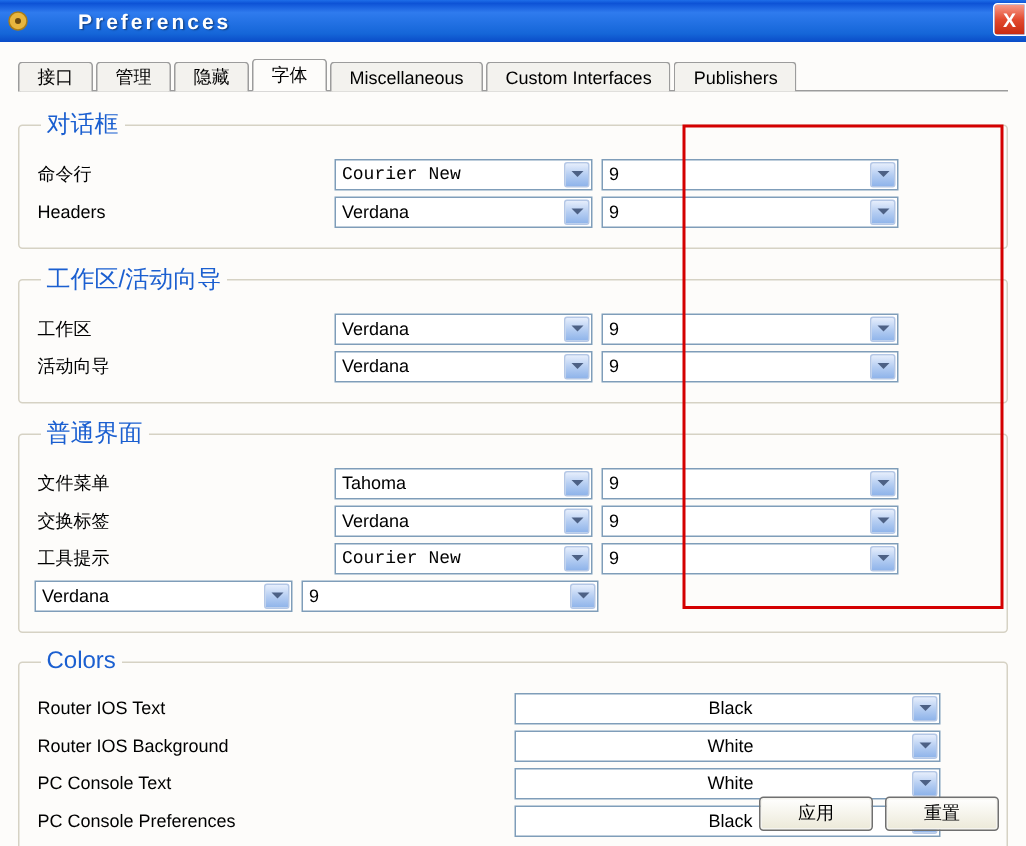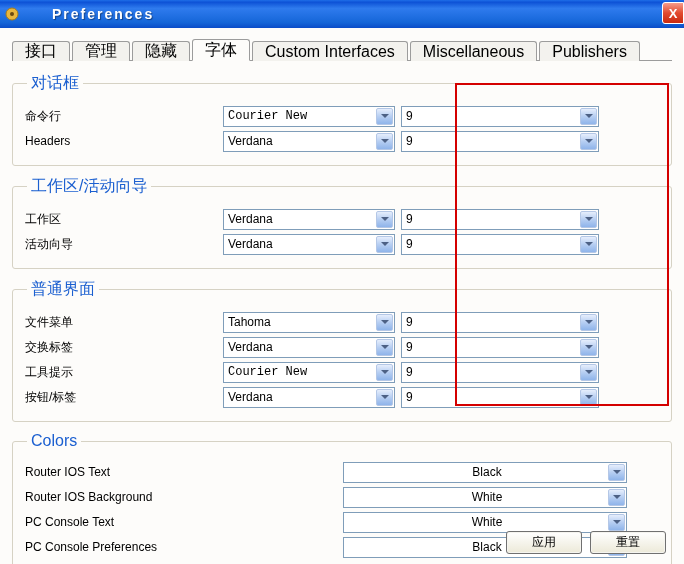--- a/index.html
+++ b/index.html
@@ -67,21 +67,21 @@
   }
   .tab {
     border: 1px solid #9c9c9c;
     border-bottom: none;
     border-radius: 3px 3px 0 0;
     padding: 3px 12px 3px 12px;
     margin-right: 2px;
     background: #f3f2ee;
     cursor: pointer;
     height: 20px;
-    font-size: 16px;
+    font-size: 12px;
     display: flex;
     align-items: center;
     position: relative;
     top: 1px;
   }
   .tab.active {
     background: #fdfcfa;
     height: 22px;
     top: 0;
     z-index: 2;
@@ -203,24 +203,24 @@
     <div class="tab">
         <span>管理</span>
       </div>
     <div class="tab">
         <span>隐藏</span>
       </div>
     <div class="tab active">
         <span>字体</span>
       </div>
     <div class="tab">
+        <span>Miscellaneous</span>
+      </div>
+    <div class="tab">
         <span>Custom Interfaces</span>
-      </div>
-    <div class="tab">
-        <span>Miscellaneous</span>
       </div>
     <div class="tab">
         <span>Publishers</span>
       </div>
   </div>
 
   <div class="tab-body">
 
     <fieldset class="group">
       <legend>对话框</legend>
@@ -303,21 +303,20 @@
         <div class="combo font-combo">
           <span class="val">Courier New</span>
           <span class="arrow"></span>
         </div>
         <div class="combo size-combo">
           <span>9</span>
           <span class="arrow"></span>
         </div>
       </div>
       <div class="row">
-        <div class="lbl">按钮/标签</div>
         <div class="combo font-combo">
           <span>Verdana</span>
           <span class="arrow"></span>
         </div>
         <div class="combo size-combo">
           <span>9</span>
           <span class="arrow"></span>
         </div>
       </div>
     </fieldset>

